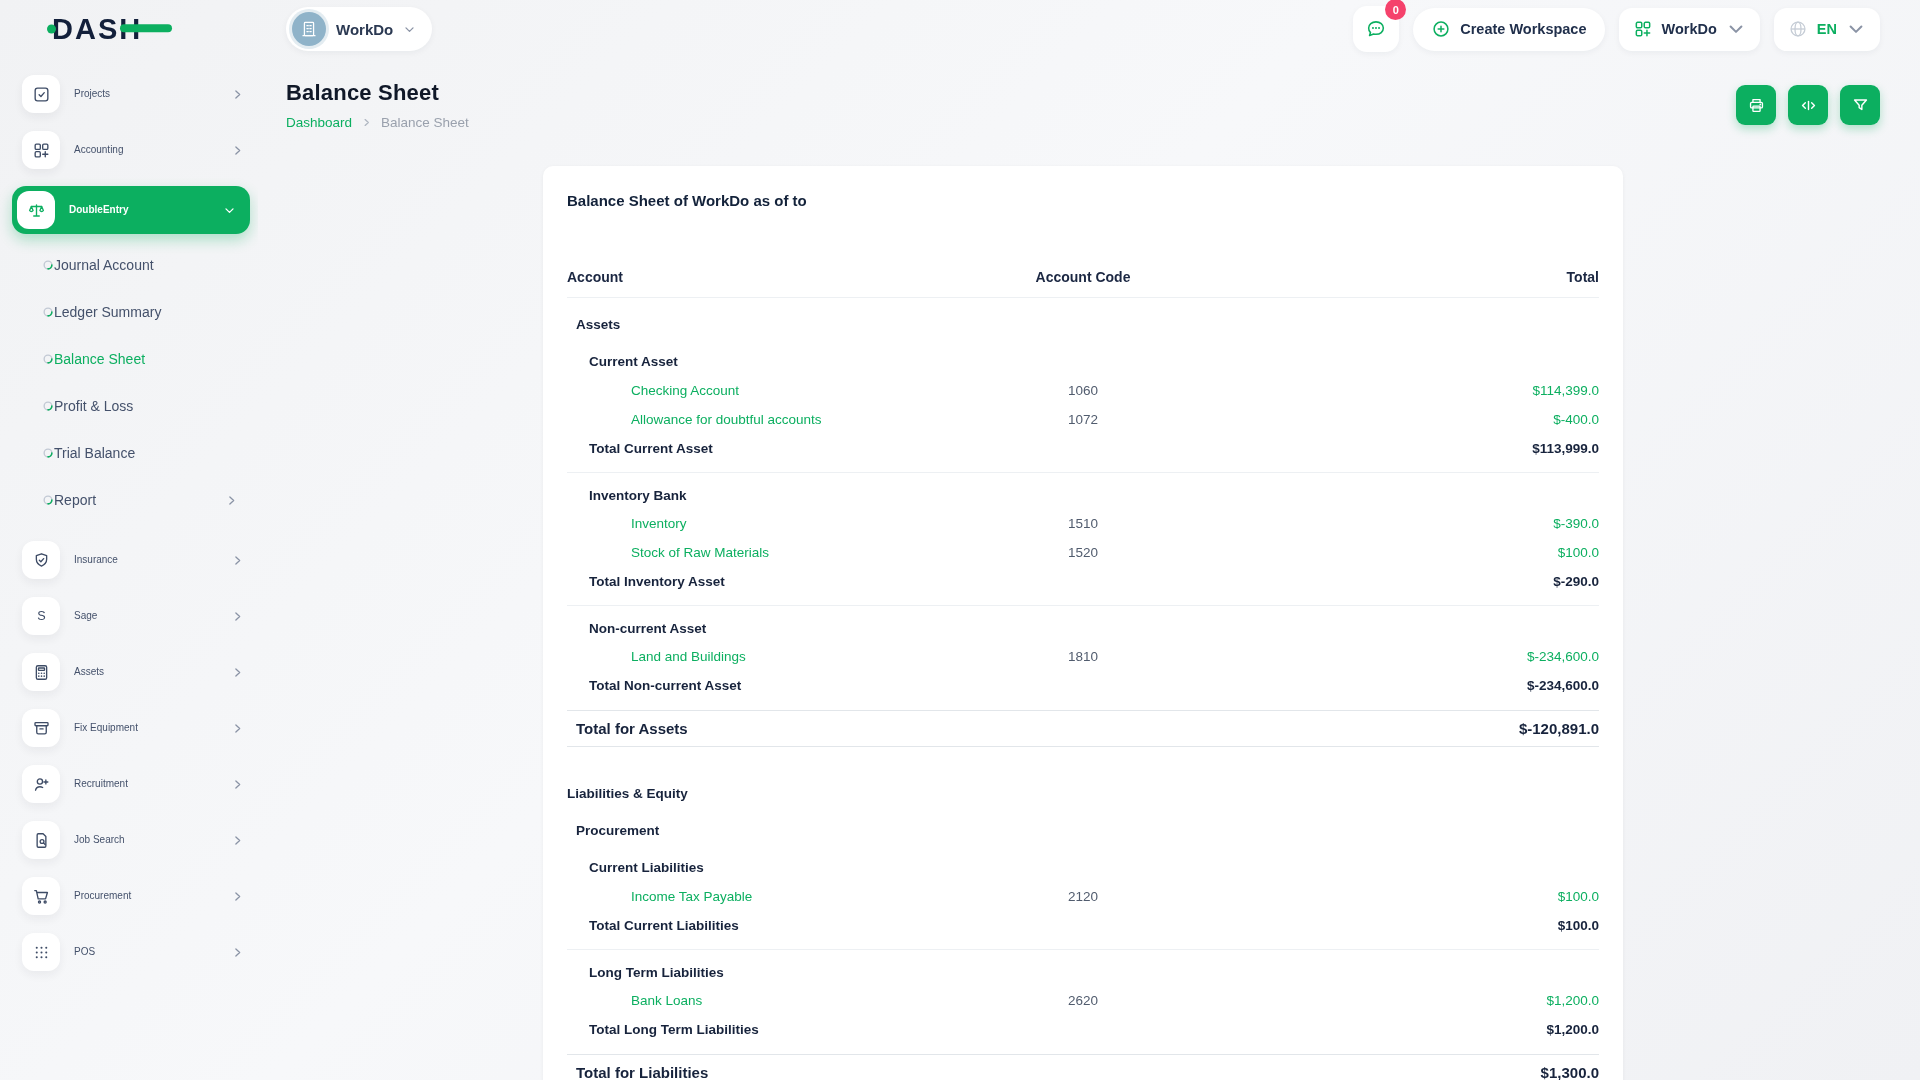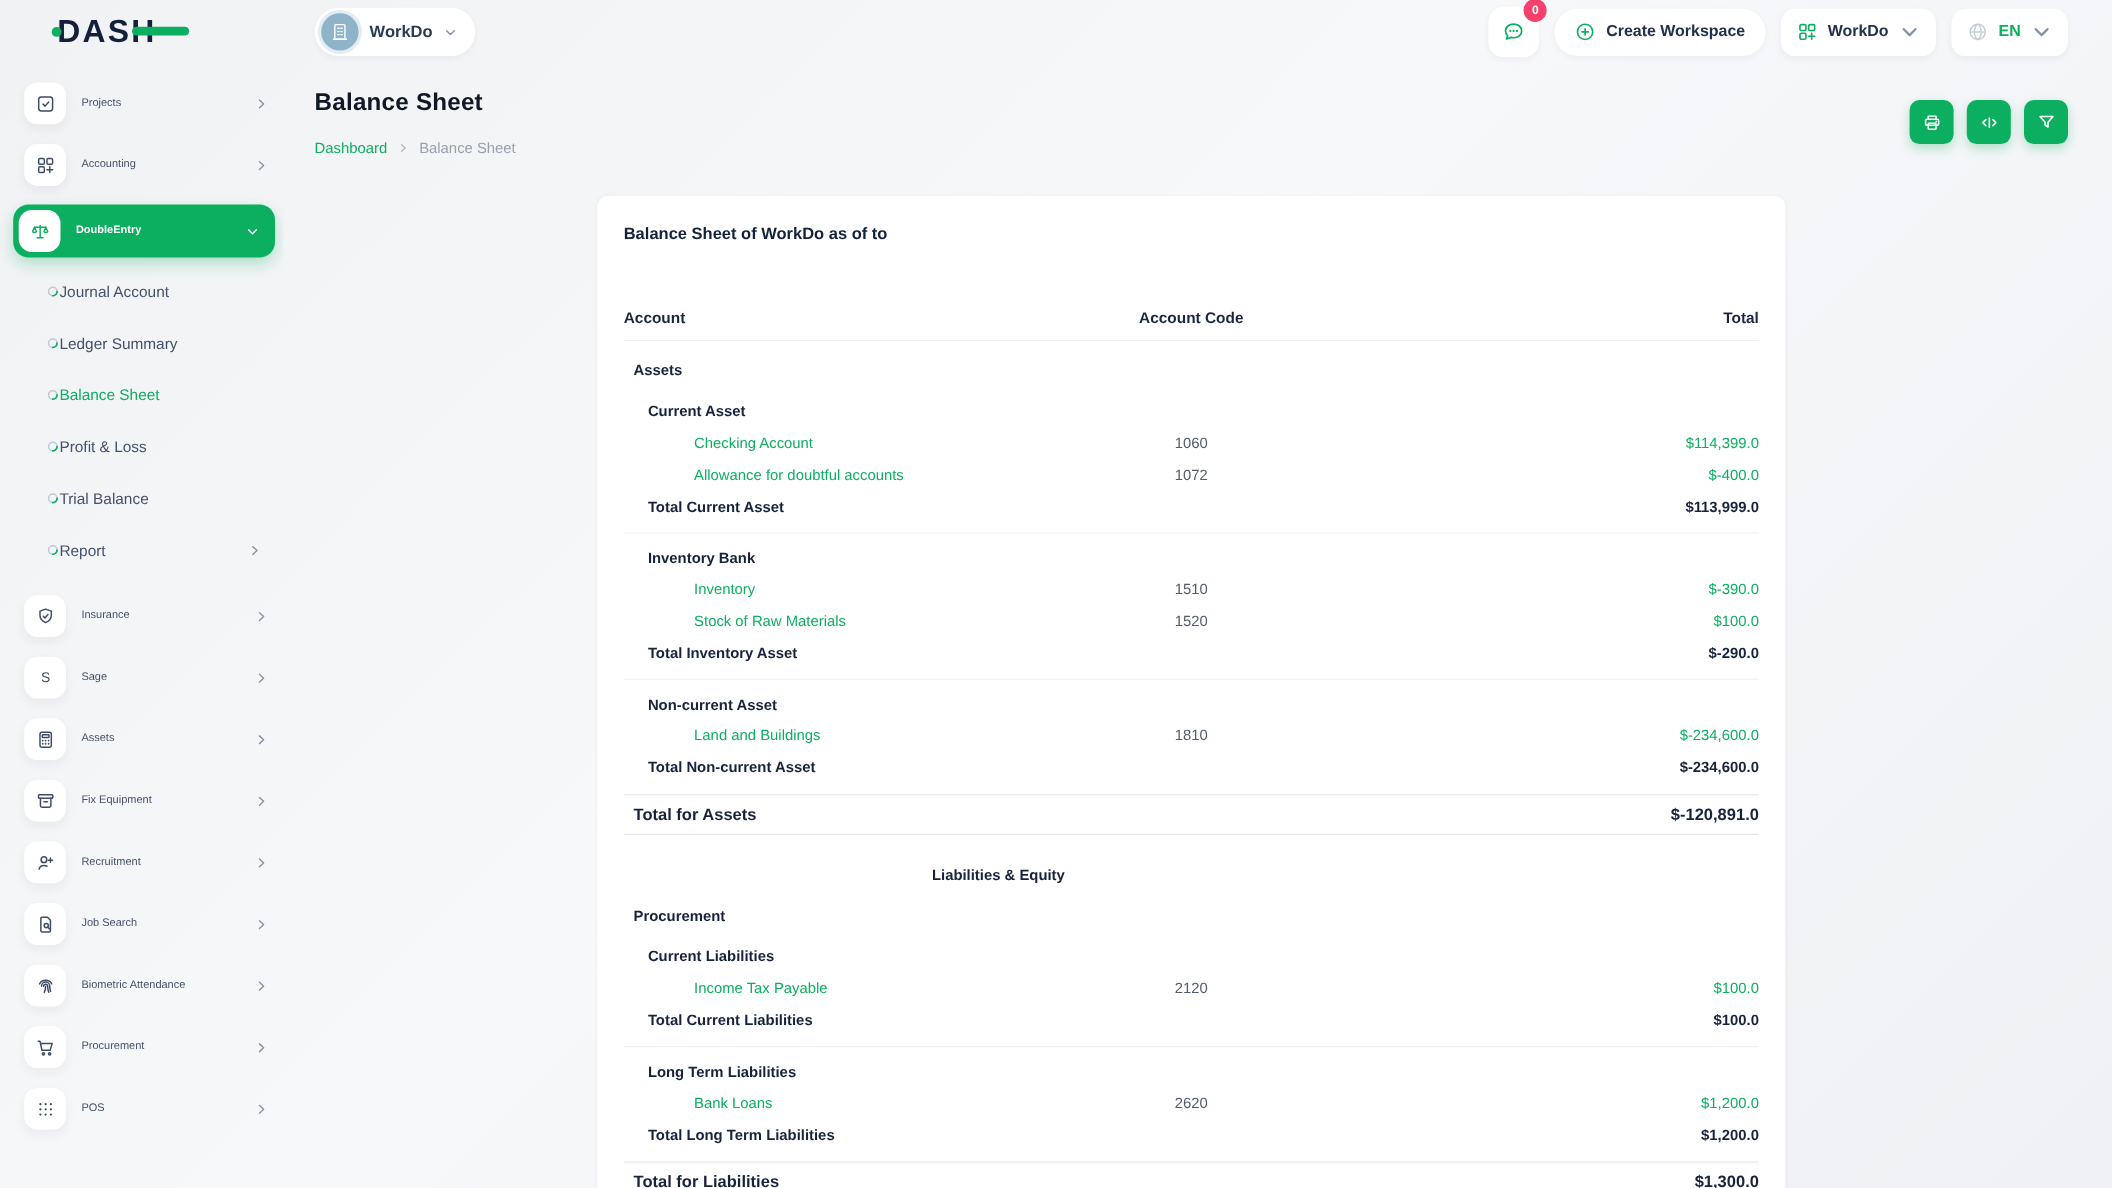--- a/index.html
+++ b/index.html
@@ -55,21 +55,21 @@
   .bullet{ display:inline-flex; flex:0 0 auto; }
   .bullet svg{ width:12px; height:12px; }
   .sub-label{ font-size:14px; font-weight:500; color:var(--side-ink); }
   .sub-item.active .sub-label{ color:var(--green); }
   .sub-item .chev{ margin-left:auto; margin-right:6px; }
 
   
   .main{ position:absolute; top:58px; left:258px; right:0; bottom:0; padding:22px 40px 0 28px; overflow:hidden; }
   .page-head{ display:flex; align-items:center; }
   .page-title{ font-size:22px; font-weight:700; color:var(--title); letter-spacing:.2px; }
-  .breadcrumb{ margin-top:21px; display:flex; align-items:center; gap:9px; font-size:13.5px; }
+  .breadcrumb{ margin-top:9px; display:flex; align-items:center; gap:9px; font-size:13.5px; }
   .crumb-link{ color:var(--green); cursor:pointer; }
   .crumb-sep{ color:#aeb5c0; display:inline-flex; }
   .crumb-sep svg{ width:11px; height:11px; }
   .crumb-current{ color:#9aa1ad; }
   .page-actions{ margin-left:auto; display:flex; gap:12px; align-self:center; }
   .act-btn{ width:40px; height:40px; border-radius:9px; background:var(--green); border:none; display:flex; align-items:center; justify-content:center; color:#fff; cursor:pointer; box-shadow:0 4px 10px rgba(12,175,96,.3); }
   .act-btn svg{ width:19px; height:19px; }
 
   
   .card{ width:1080px; margin:36px auto 0; background:#fff; border-radius:10px; box-shadow:0 1px 4px rgba(16,24,40,.05); padding:26px 24px 10px; }
@@ -87,21 +87,21 @@
   .tbody .section:first-child{ margin-top:12px; }
   .section0{ margin-top:14px; }
   .section{ margin-top:8px; }
   .group{ margin-top:8px; }
   .trow.sep{ border-top:1px solid var(--line); margin-top:9px; padding-top:8px; height:37px; }
   .acct-link{ color:var(--green); text-decoration:none; cursor:pointer; }
   .item .c3{ color:var(--green); }
   .subtotal{ font-weight:700; color:var(--ink); }
   .subtotal .c3{ color:var(--ink); }
   .grandtotal{ font-weight:700; font-size:15px; color:var(--ink); height:auto; padding:9px 0; margin-top:10px; border-top:1px solid var(--line2); border-bottom:1px solid var(--line2); }
-  .grandtotal + .section0{ margin-top:22px;text-align:right; }
+  .grandtotal + .section0{ margin-top:32px; }
 </style>
 </head>
 <body>
 
 <div class="topbar">
   <div class="topbar-brand">
     <div class="logo">
       <span class="logo-dot"></span><span class="logo-text">DASH</span><span class="logo-bar"></span>
     </div>
   </div>
@@ -362,36 +362,20 @@
         <span class="nav-label">Job Search</span>
         <span class="chev">
           <svg viewBox="0 0 24 24" fill="none" stroke="currentColor" stroke-width="2.4" stroke-linecap="round" stroke-linejoin="round">
             <path d="M9 5.5l7 6.5-7 6.5"></path>
           </svg>
         </span>
       </div>
       <div class="nav-item">
         <span class="tile">
           <svg viewBox="0 0 24 24" fill="none" stroke="currentColor" stroke-width="1.7" stroke-linecap="round" stroke-linejoin="round">
-            <path d="M5 9.4A8 8 0 0 1 19 9.3"></path>
-            <path d="M7.3 12a4.7 4.7 0 0 1 9.4 0c0 2.1.3 4.2 1 6"></path>
-            <path d="M9.7 12a2.3 2.3 0 0 1 4.6 0c0 2.6.4 5 1.3 7"></path>
-            <path d="M12 12c0 2.7-.5 5.1-1.6 7.2"></path>
-          </svg>
-        </span>
-        <span class="nav-label">Biometric Attendance</span>
-        <span class="chev">
-          <svg viewBox="0 0 24 24" fill="none" stroke="currentColor" stroke-width="2.4" stroke-linecap="round" stroke-linejoin="round">
-            <path d="M9 5.5l7 6.5-7 6.5"></path>
-          </svg>
-        </span>
-      </div>
-      <div class="nav-item">
-        <span class="tile">
-          <svg viewBox="0 0 24 24" fill="none" stroke="currentColor" stroke-width="1.7" stroke-linecap="round" stroke-linejoin="round">
             <circle cx="9.5" cy="19" r="1.3"></circle>
             <circle cx="16.6" cy="19" r="1.3"></circle>
             <path d="M3.5 4.5h2l2.3 10.5h9.3l2.4-8H6.3"></path>
           </svg>
         </span>
         <span class="nav-label">Procurement</span>
         <span class="chev">
           <svg viewBox="0 0 24 24" fill="none" stroke="currentColor" stroke-width="2.4" stroke-linecap="round" stroke-linejoin="round">
             <path d="M9 5.5l7 6.5-7 6.5"></path>
           </svg>

